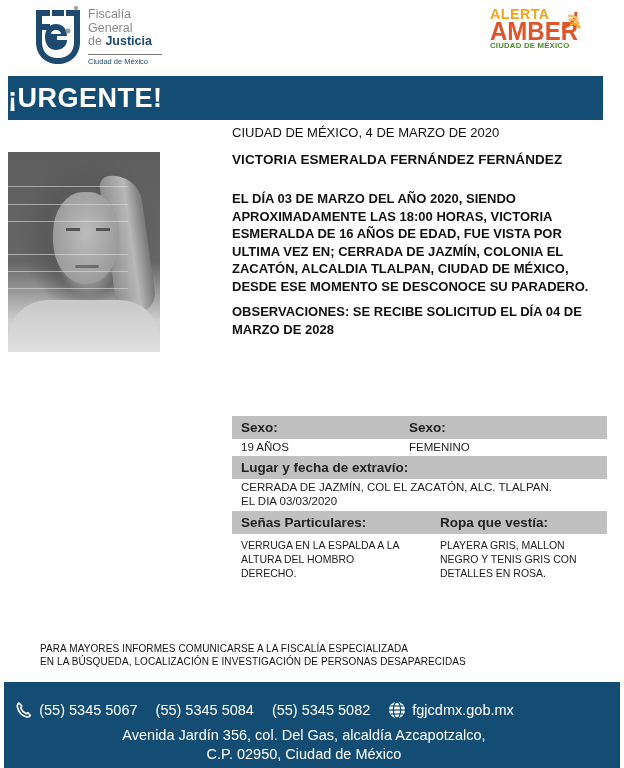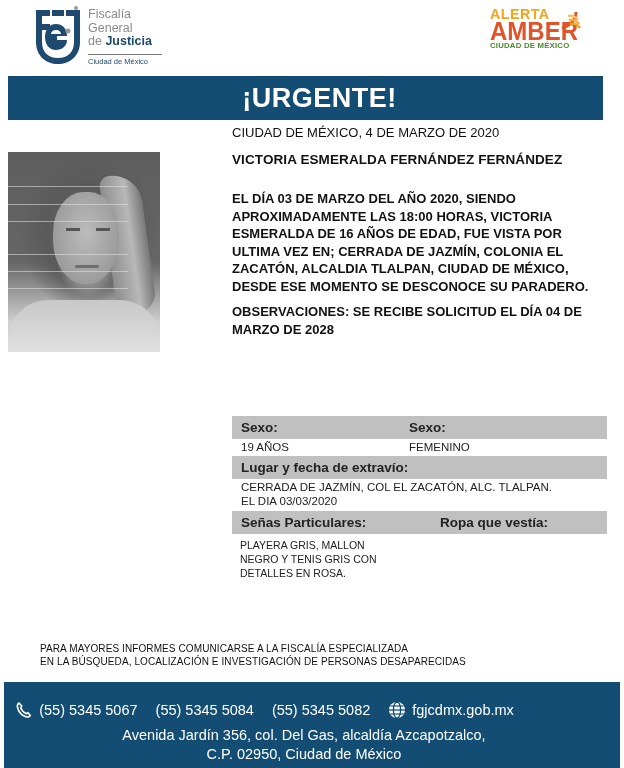--- a/index.html
+++ b/index.html
@@ -13,21 +13,21 @@
   .fgj-text .strong { color: #1d4a6e; font-weight: bold; }
   .fgj-sub { position: absolute; left: 54px; top: 50px; font-size: 7.5px; color: #1d4a6e; border-top: 1px solid #777; padding-top: 2px; width: 74px; }
 
   .amber-logo { position: absolute; left: 490px; top: 6px; width: 96px; height: 56px; text-align: left; }
   .amber-1 { font-family: "Liberation Sans", sans-serif; font-weight: bold; font-size: 15px; color: #f2a41a; letter-spacing: 0.5px; line-height: 15px; transform: scaleX(0.95); transform-origin: left; }
   .amber-2 { font-family: "Liberation Sans", sans-serif; font-weight: bold; font-size: 24px; color: #e0542a; letter-spacing: 0px; line-height: 20px; transform: scaleY(1.05); transform-origin: left top; }
   .amber-3 { font-family: "Liberation Sans", sans-serif; font-weight: bold; font-size: 7.8px; color: #4a8a2a; line-height: 10px; letter-spacing: 0.2px; }
   .amber-waves { position: absolute; left: 68px; top: 4px; width: 26px; height: 22px; }
 
   
-  .urgent-banner { position: absolute; left: 8px; top: 76px; width: 595px; height: 44px; background: #134d74; display: flex; align-items: center; justify-content: center; padding-left: 28px; }
+  .urgent-banner { position: absolute; left: 8px; top: 76px; width: 595px; height: 44px; background: #134d74; display: flex; align-items: center; justify-content: flex-start; }
   .urgent-banner span { color: #ffffff; font-weight: bold; font-size: 27px; letter-spacing: 0.5px; }
 
   .date-line { position: absolute; left: 232px; top: 125px; font-size: 13px; color: #111; }
   .person-name { position: absolute; left: 232px; top: 152px; font-size: 13.5px; font-weight: bold; color: #111; letter-spacing: 0.1px; }
 
   .photo { position: absolute; left: 8px; top: 152px; width: 152px; height: 200px; overflow: hidden;
     background:
       radial-gradient(ellipse 32px 44px at 80px 102px, #bdbdbd 0%, #a5a5a5 55%, rgba(0,0,0,0) 100%),
       radial-gradient(ellipse 70px 80px at 80px 80px, #6a6a6a 0%, #5a5a5a 60%, rgba(0,0,0,0) 100%),
       linear-gradient(180deg, #5e5e5e 0%, #666 55%, #9a9a9a 70%, #cfcfcf 85%, #dcdcdc 100%);
@@ -133,20 +133,21 @@
     <div class="cfull">Lugar y fecha de extravío:</div>
   </div>
   <div class="vrow multi">
     <div class="cfull" style="padding-right:40px">CERRADA DE JAZMÍN, COL EL ZACATÓN, ALC. TLALPAN. EL DIA 03/03/2020</div>
   </div>
   <div class="hrow">
     <div class="c1b">Señas Particulares:</div>
     <div class="c2b">Ropa que vestía:</div>
   </div>
   <div class="vrow multi2">
+    <div class="c1b" style="padding-right:30px">VERRUGA EN LA ESPALDA A LA ALTURA DEL HOMBRO DERECHO.</div>
     <div class="c2b" style="padding-right:6px">PLAYERA GRIS, MALLON NEGRO Y TENIS GRIS CON DETALLES EN ROSA.</div>
   </div>
 </div>
 
 <div class="footer-note">
   <div>PARA MAYORES INFORMES COMUNICARSE A LA FISCALÍA ESPECIALIZADA</div>
   <div>EN LA BÚSQUEDA, LOCALIZACIÓN E INVESTIGACIÓN DE PERSONAS DESAPARECIDAS</div>
 </div>
 
 <div class="footer-bar">

